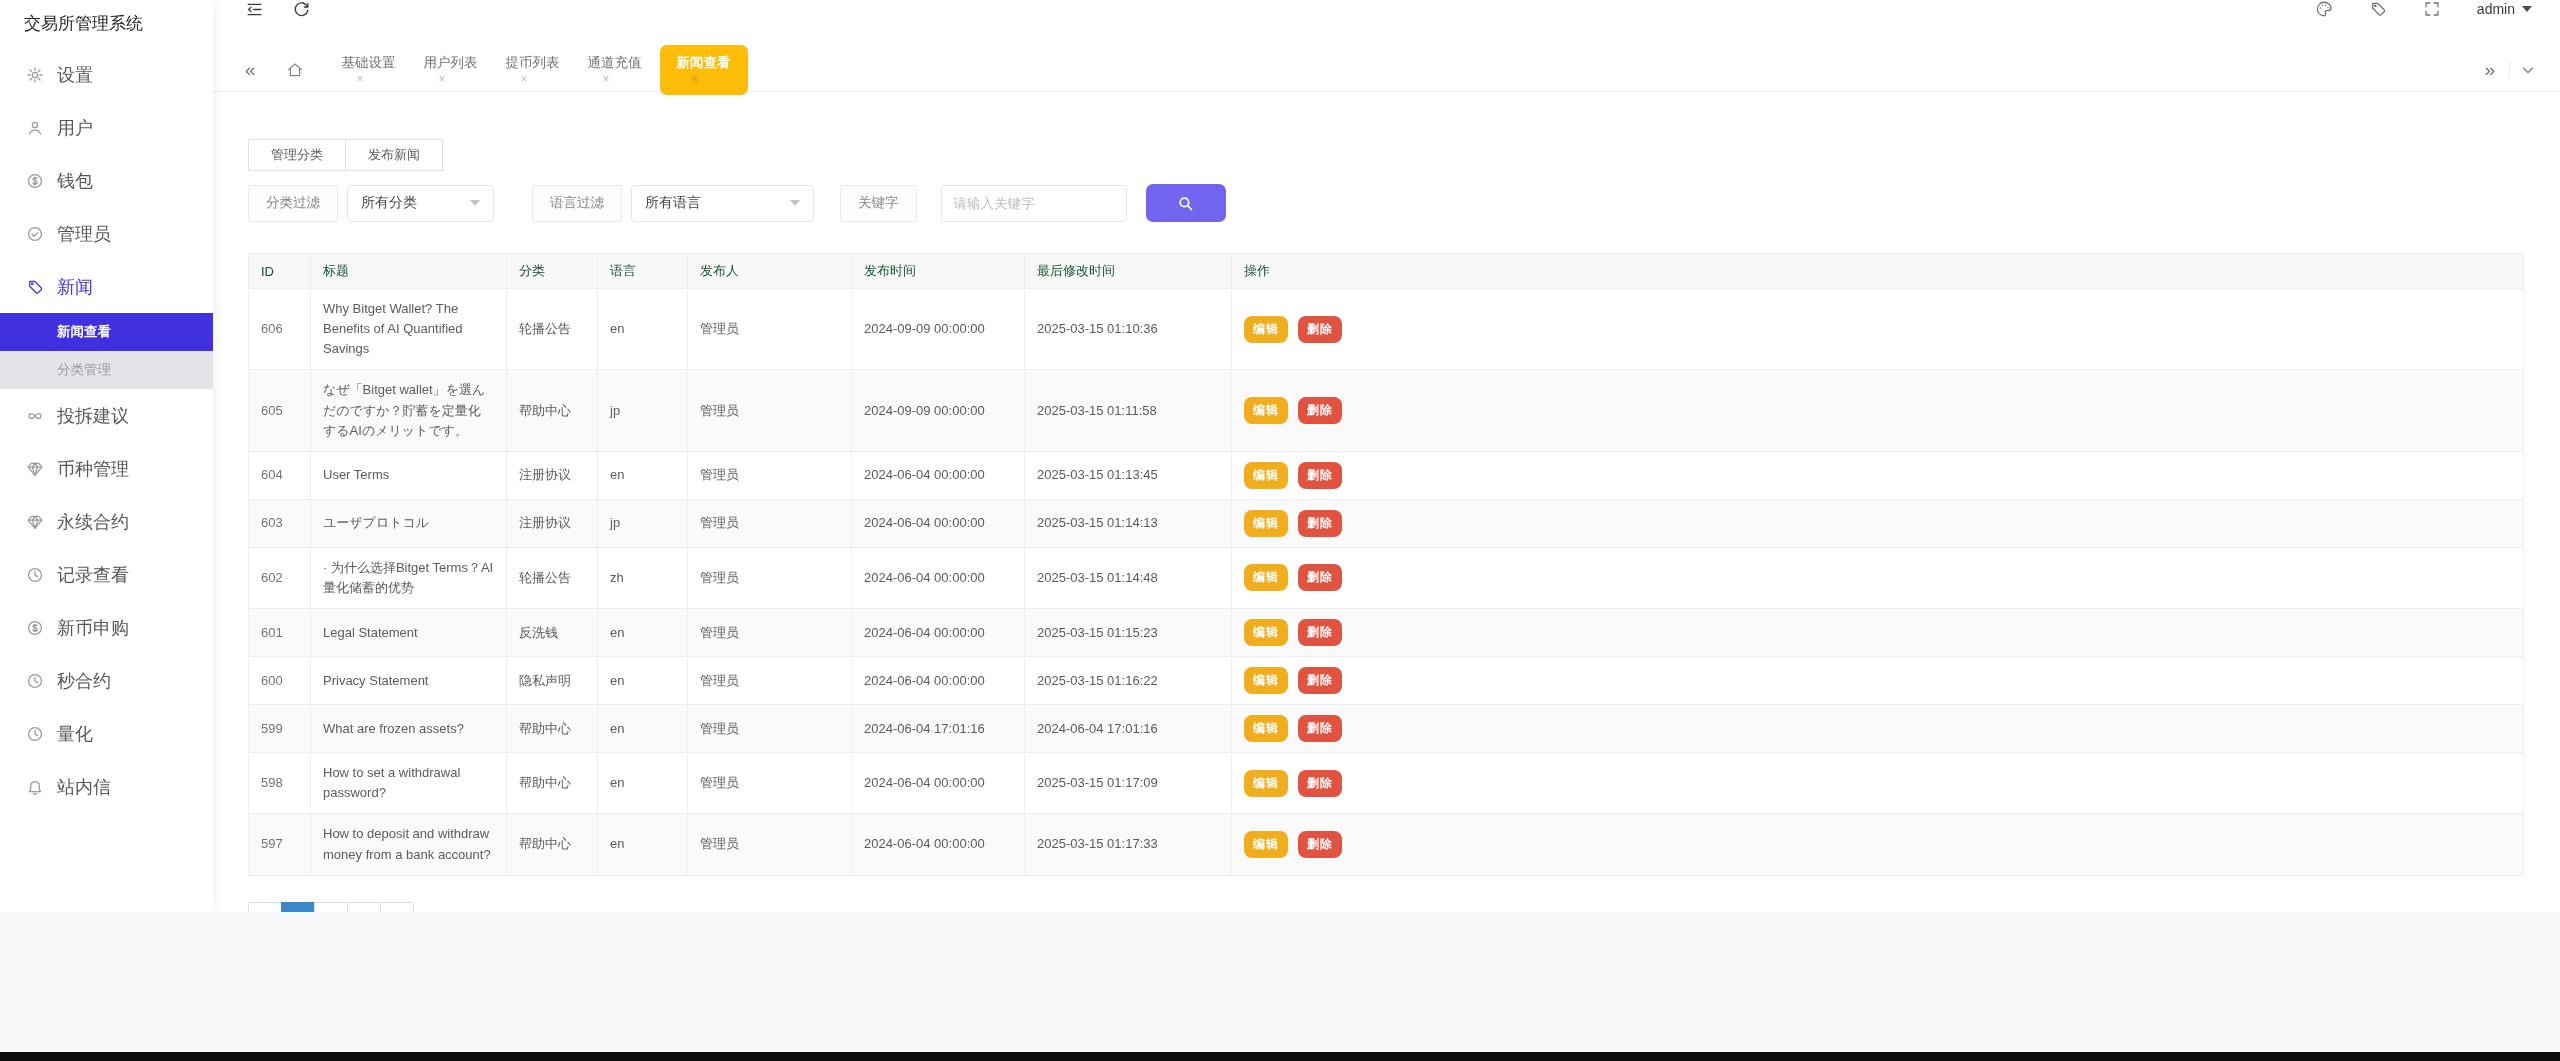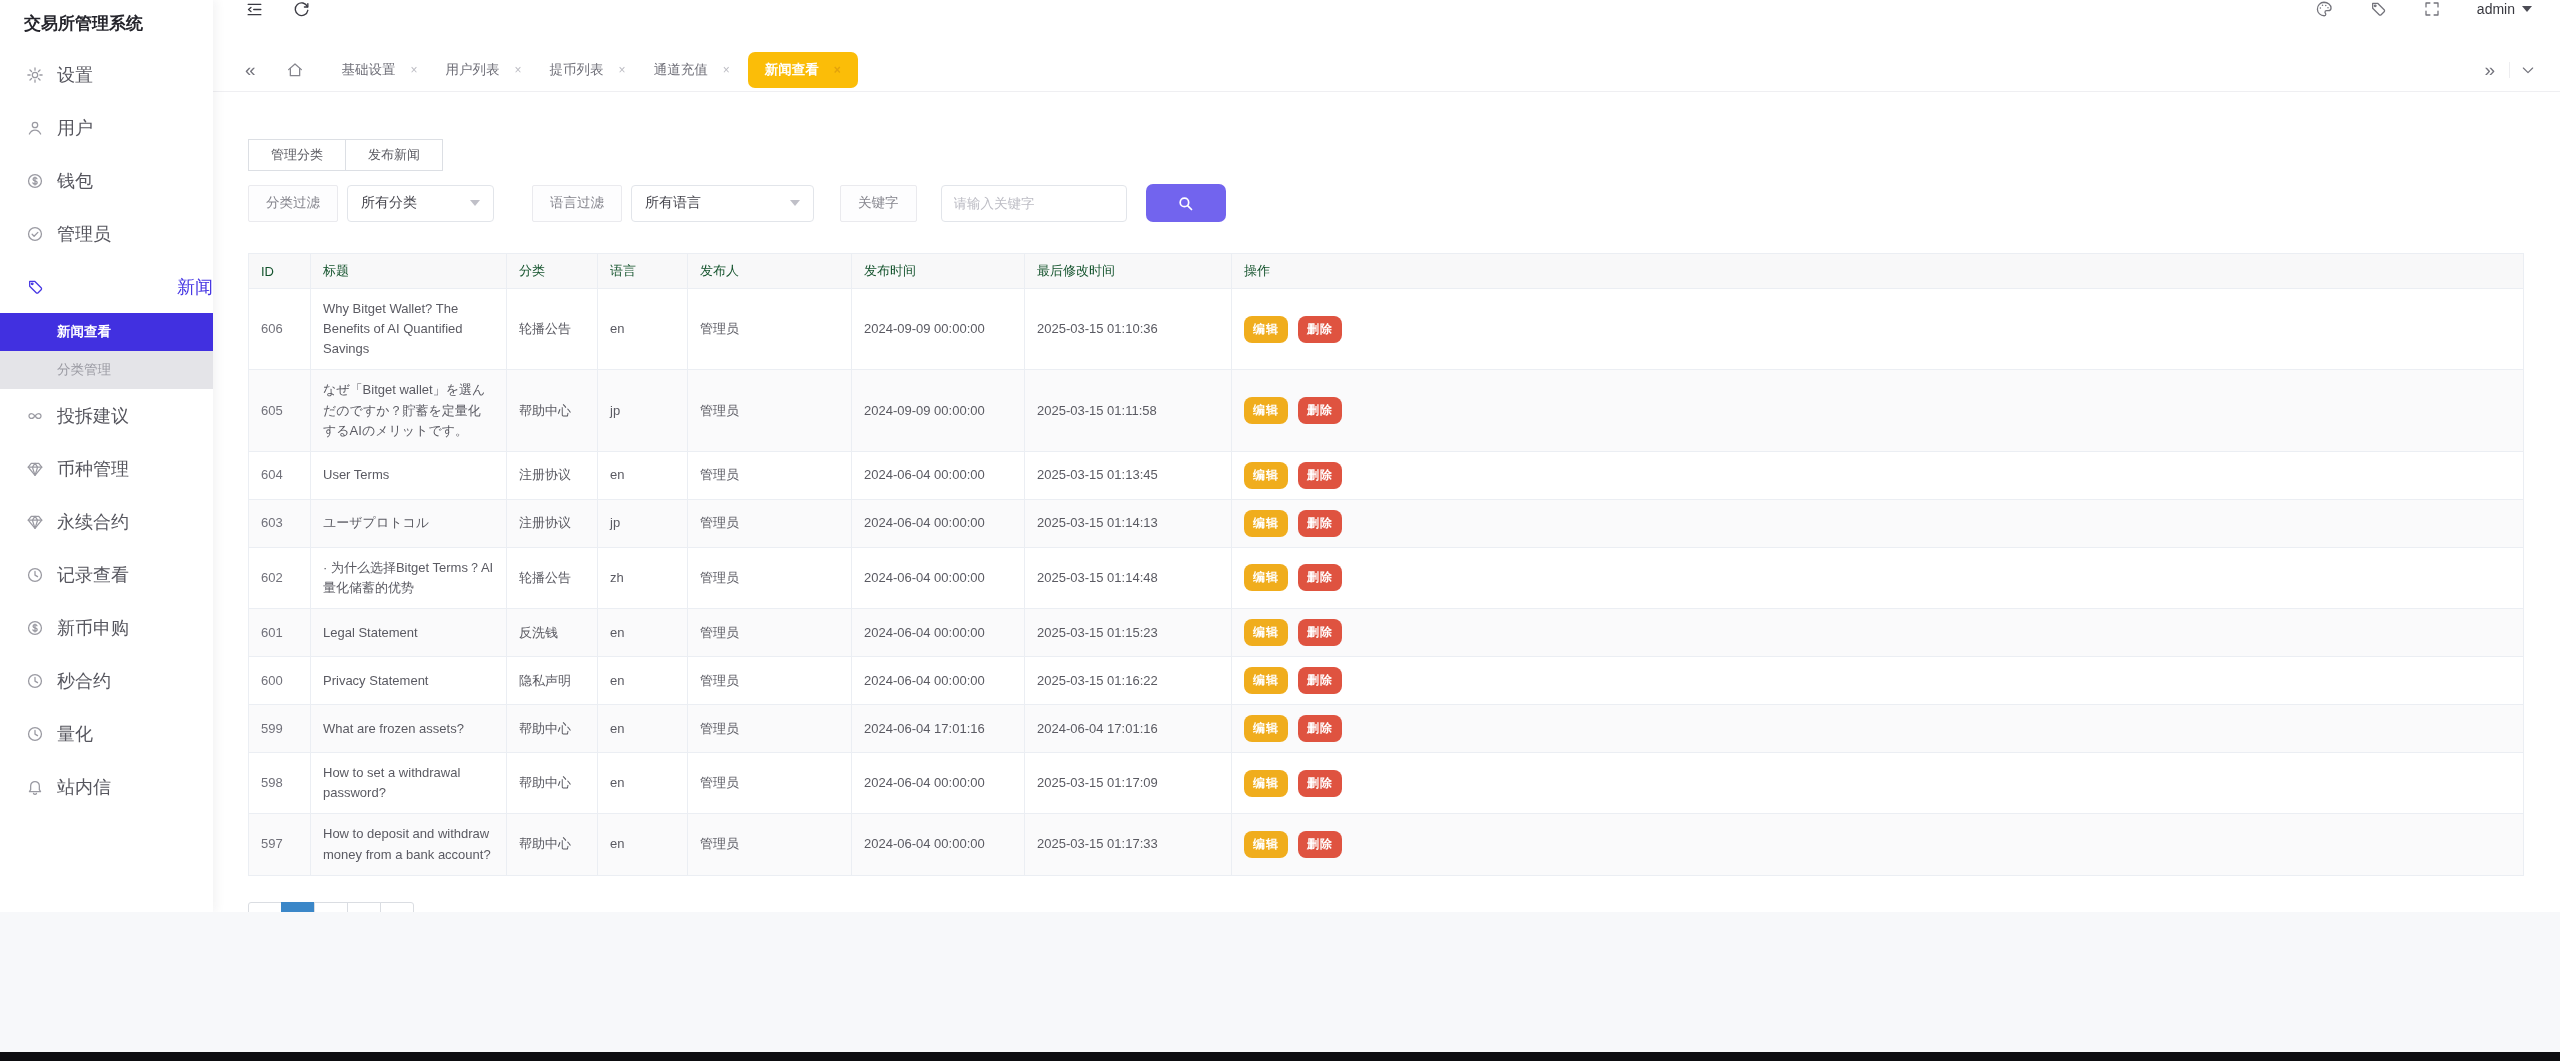--- a/index.html
+++ b/index.html
@@ -2,25 +2,25 @@
 <html><head>
 <meta charset="utf-8">
 <style>
   * { margin:0; padding:0; box-sizing:border-box; }
   html,body { width:2560px; height:1061px; overflow:hidden; }
   body { font-family:"Liberation Sans","DejaVu Sans",sans-serif; background:#ffffff; position:relative; color:#55555c; }
 
   
   .sidebar { position:absolute; left:0; top:0; width:213px; height:912px; background:#fff;
              box-shadow:3px 0 10px rgba(30,35,50,.06); z-index:6; }
-  .logo { height:48px; line-height:48px; padding-left:24px; font-size:17px; font-weight:bold; color:#24242b; white-space:nowrap; }
+  .logo { height:48px; line-height:48px; padding-left:24px; font-size:17px; font-weight:normal; color:#24242b; white-space:nowrap; }
   .menu-item { height:53px; display:flex; align-items:center; padding-left:26px; cursor:pointer;
                color:#56565e; font-size:18px; }
   .menu-item .ic { width:18px; height:18px; margin-right:13px; color:#9a9aa2; display:inline-flex; }
-  .menu-item.active { color:#4636e3;justify-content:space-between; }
+  .menu-item.active { color:#4636e3; }
   .menu-item.active .ic { color:#4636e3; }
   .submenu { background:#e4e4e8; }
   .submenu-item { height:38px; display:flex; align-items:center; padding-left:57px; font-size:13.5px; color:#9b9ba3; cursor:pointer; }
   .submenu-item.active { background:#4130e0; color:#fff; font-weight:bold; }
 
   
   .topbar { position:absolute; left:213px; top:0; right:0; height:48px; background:#fff; display:flex; align-items:flex-start; z-index:5; }
   .tb-btn { background:none; border:none; cursor:pointer; display:inline-flex; align-items:center; color:#3a3a42; }
   .tb-btn .ic { width:19px; height:19px; }
   .tb-left { display:flex; align-items:center; gap:28px; padding-left:32px; }
@@ -29,21 +29,21 @@
   .user { display:flex; align-items:center; gap:7px; cursor:pointer; font-size:14px; color:#38383f; }
   .caret { width:0; height:0; border-left:5px solid transparent; border-right:5px solid transparent; border-top:6px solid #4c4c55; }
 
   
   .tabbar { position:absolute; left:213px; top:48px; right:0; height:44px; background:#fff;
             border-bottom:1px solid #efeff2; display:flex; align-items:center; z-index:5; }
   .chev { font-size:19px; color:#73737c; cursor:pointer; line-height:1; }
   .tabbar .chev-left { margin-left:32px; }
   .home-ic { width:18px; height:18px; color:#85858d; margin-left:30px; cursor:pointer; }
   .tabs { display:flex; align-items:center; margin-left:28px; gap:8px; }
-  .tab { display:flex; align-items:center; padding:8px 10px; font-size:13.5px; color:#6f6f78; cursor:pointer; white-space:nowrap; }
+  .tab { display:flex; padding:8px 10px; font-size:13.5px; color:#6f6f78; cursor:pointer; white-space:nowrap;flex-direction:column; }
   .tab .x { margin-left:15px; font-size:12px; color:#bcbcc3; }
   .tab.active { background:#fbbd08; border-radius:7px; color:#fff; padding:9px 17px; font-weight:bold; }
   .tab.active .x { color:#e3a30b; }
   .tabbar-right { margin-left:auto; display:flex; align-items:center; padding-right:24px; }
   .tabbar-right .chev { padding:0 14px; }
   .tabbar-right .divider-box { border-left:1px solid #ededf0; padding-left:10px; display:flex; }
   .chev-down-ic { width:16px; height:16px; color:#73737c; cursor:pointer; }
 
   
   .main { position:absolute; left:213px; top:92px; right:0; bottom:0; background:#fff; padding:47px 37px 17px 35px; z-index:3; }

